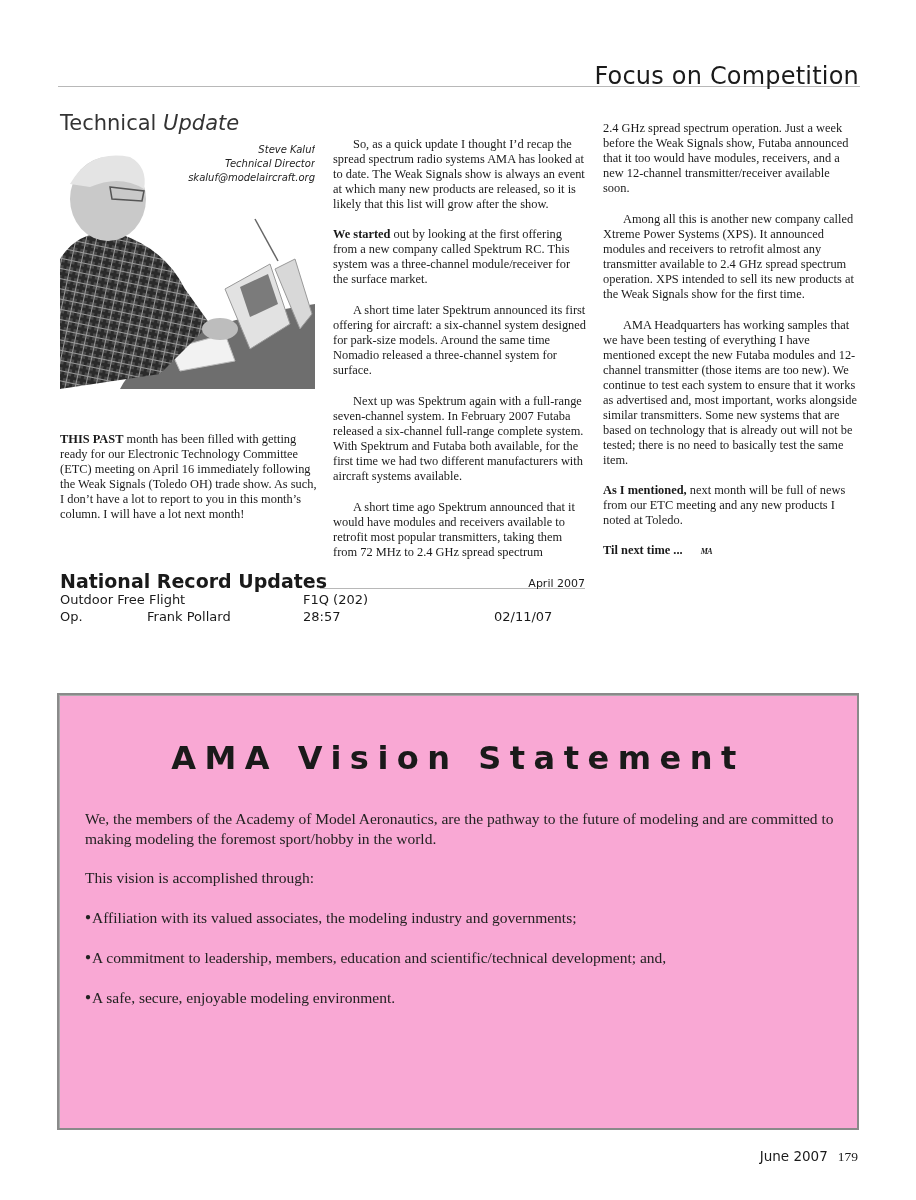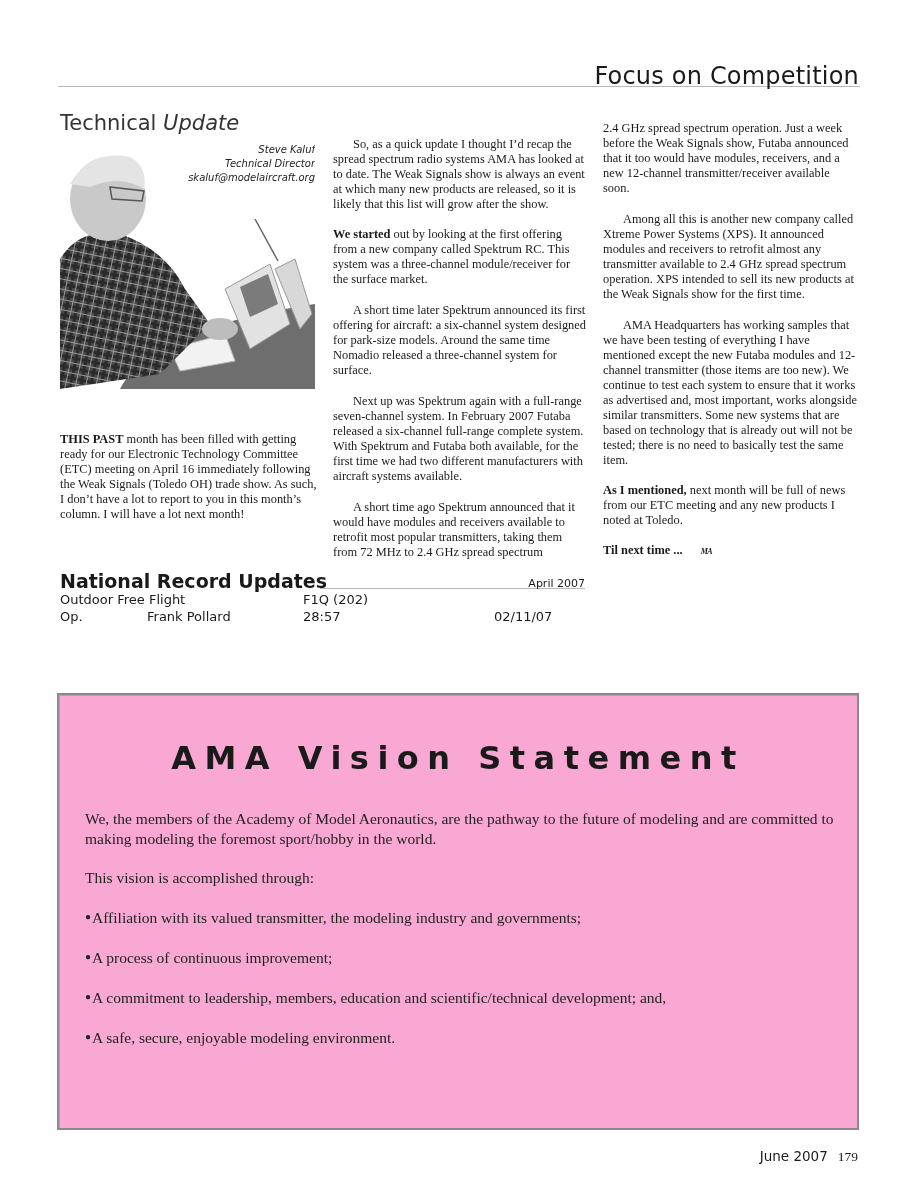--- a/index.html
+++ b/index.html
@@ -130,22 +130,21 @@
     <span style="left:243px">28:57</span>
     <span style="left:434px">02/11/07</span>
   </div>
 </div>
 
 <div class="vision-box">
   <div class="vision-title sans">AMA Vision Statement</div>
   <div class="vision-body serif">
     <p>We, the members of the Academy of Model Aeronautics, are the pathway to the future of modeling and are committed to making modeling the foremost sport/hobby in the world.</p>
     <p>This vision is accomplished through:</p>
-    <p><span class="bullet-dot">●</span><span>Affiliation with its valued transmitter, the modeling industry and governments;</span></p>
-    <p><span class="bullet-dot">●</span><span>A process of continuous improvement;</span></p>
+    <p><span class="bullet-dot">●</span><span>Affiliation with its valued associates, the modeling industry and governments;</span></p>
     <p><span class="bullet-dot">●</span><span>A commitment to leadership, members, education and scientific/technical development; and,</span></p>
     <p><span class="bullet-dot">●</span><span>A safe, secure, enjoyable modeling environment.</span></p>
   </div>
 </div>
 
 <div class="folio sans">
   <span>June 2007</span><span class="pg">179</span>
 </div>
 
 </body></html>

